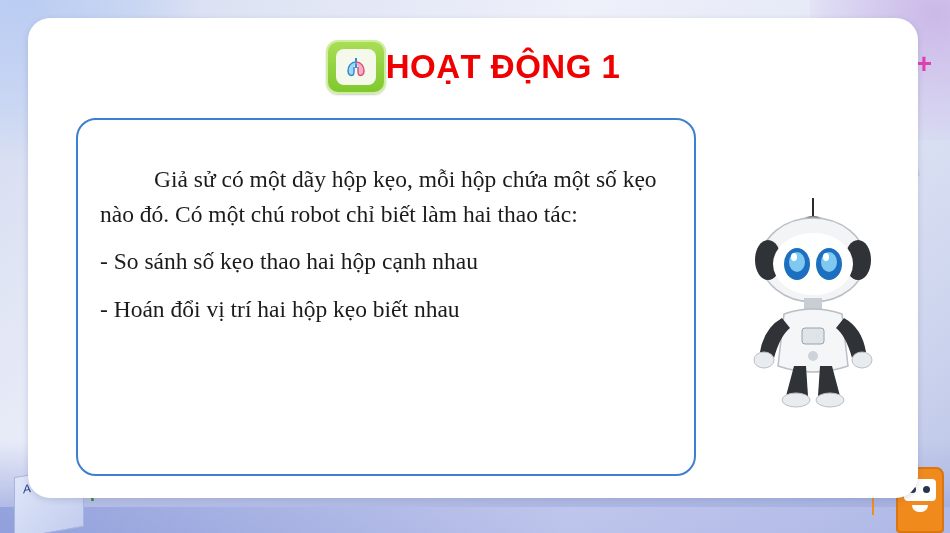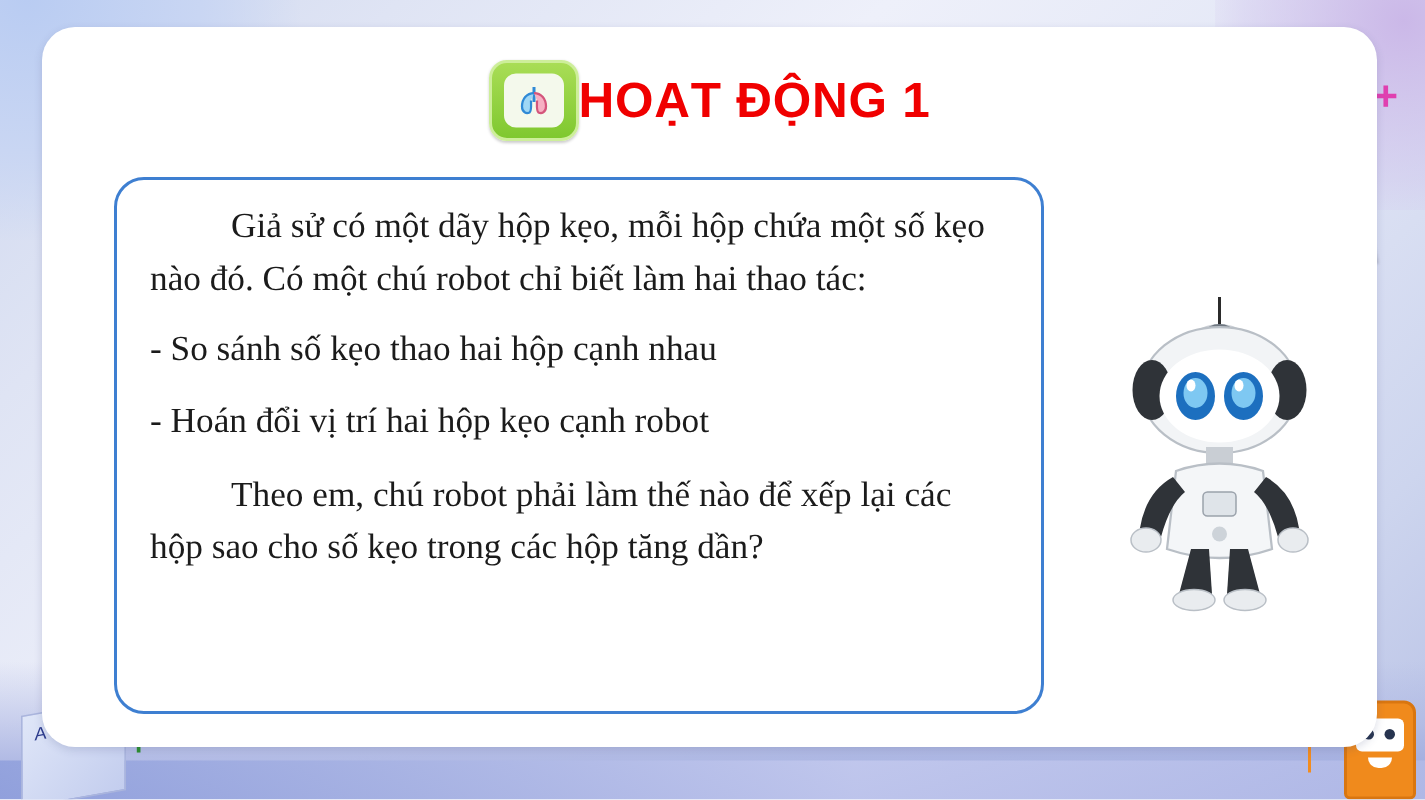--- a/index.html
+++ b/index.html
@@ -113,20 +113,21 @@
   }
   .para {
     font-family: "Liberation Serif", serif;
     font-size: 23.5px;
     color: #1b1b1b;
     line-height: 1.48;
     margin: 0 0 12px 0;
   }
   .para.indent {
     text-indent: 54px;
+    margin-top: 28px;
   }
   .para.tight {
     margin-bottom: 14px;
   }
 
   
   .robot {
     position: absolute;
     left: 700px;
     top: 170px;
@@ -307,22 +308,21 @@
             <path d="M13 8 C18 8 21 12 21 17 C21 21 18 22 16 21 C14.5 20 15 16 15 13" fill="#f7b0c3" stroke="#d4567c" stroke-width="1.5"></path>
           </svg>
         </div>
       </div>
       <div class="header-title">HOẠT ĐỘNG 1</div>
     </div>
 
     <div class="content-box">
       <p class="para indent">Giả sử có một dãy hộp kẹo, mỗi hộp chứa một số kẹo nào đó. Có một chú robot chỉ biết làm hai thao tác:</p>
       <p class="para tight">- So sánh số kẹo thao hai hộp cạnh nhau</p>
-      <p class="para tight">- Hoán đổi vị trí hai hộp kẹo cạnh robot</p>
-      <p class="para indent">Theo em, chú robot phải làm thế nào để xếp lại các hộp sao cho số kẹo trong các hộp tăng dần?</p>
+      <p class="para tight">- Hoán đổi vị trí hai hộp kẹo biết nhau</p>
     </div>
 
     <svg class="robot" viewBox="0 0 170 230">
 
       <line x1="85" y1="10" x2="85" y2="34" stroke="#2b2b2b" stroke-width="2"></line>
       <ellipse cx="85" cy="36" rx="16" ry="8" fill="#cfd3d8"></ellipse>
       <ellipse cx="85" cy="33" rx="9" ry="5" fill="#6f7780"></ellipse>
 
       <ellipse cx="85" cy="72" rx="52" ry="42" fill="#f2f4f6" stroke="#b9bfc6" stroke-width="1.5"></ellipse>
       <ellipse cx="40" cy="72" rx="13" ry="20" fill="#2f3338"></ellipse>

